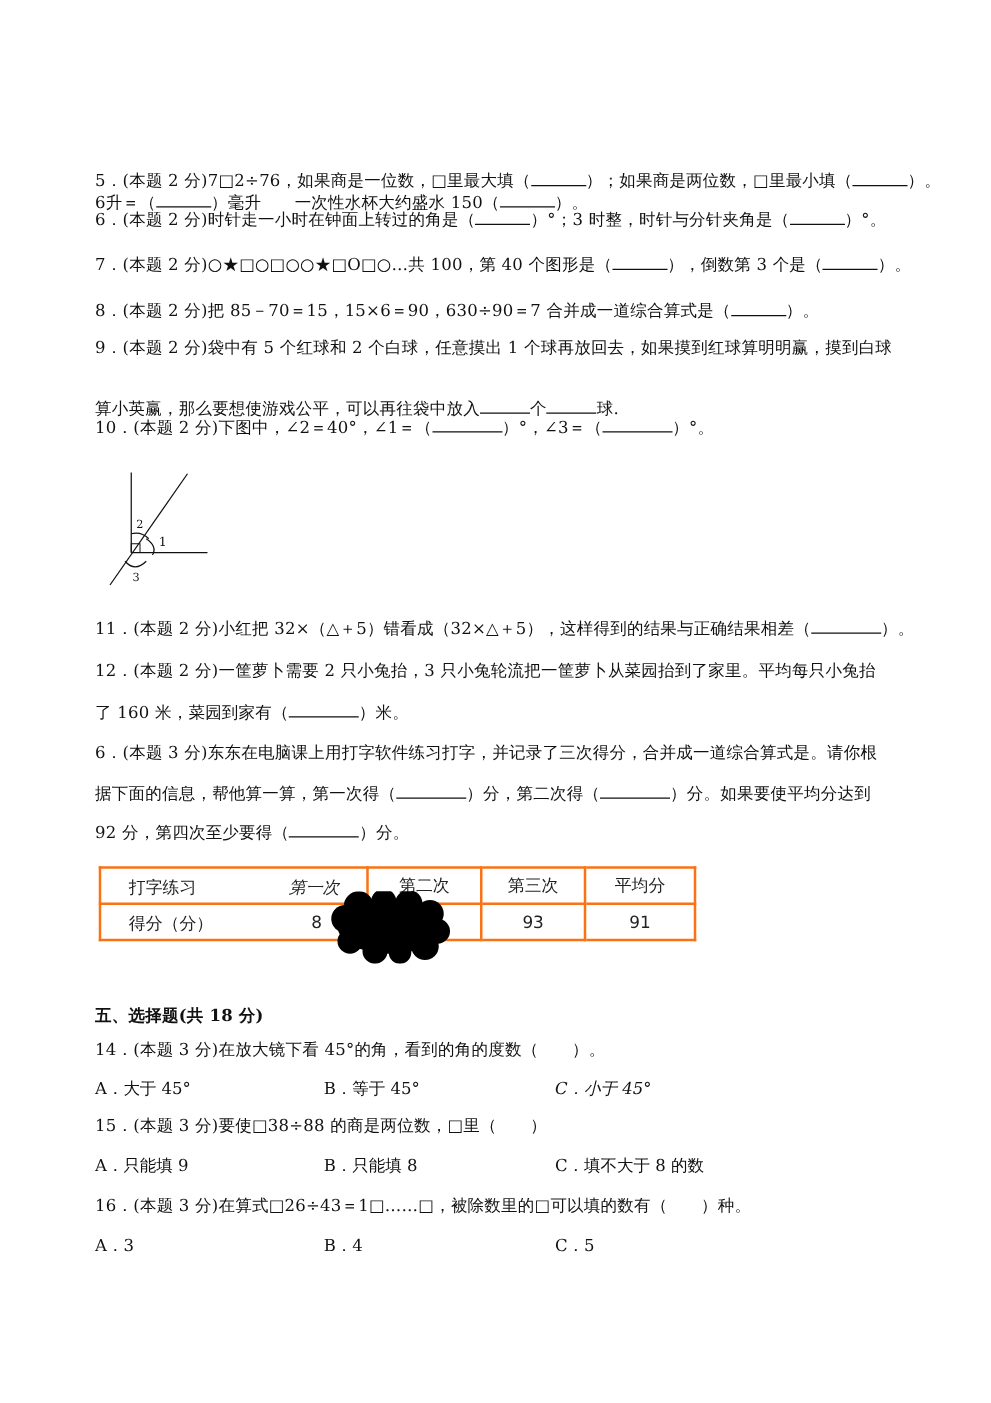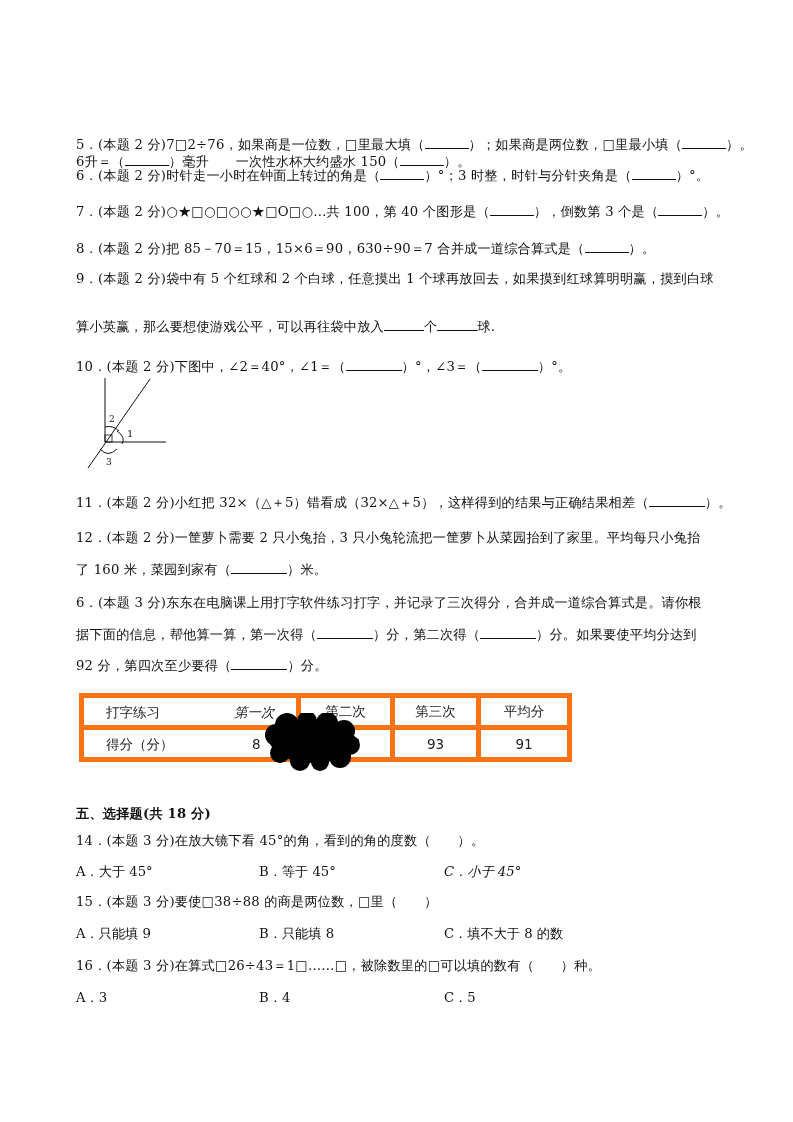--- a/index.html
+++ b/index.html
@@ -6,21 +6,21 @@
   body { width:793px; height:1122px; position:relative; overflow:hidden;
          font-family:"DejaVu Serif","Liberation Serif",serif; color:#111; }
   .line { position:absolute; left:76px; font-size:13.2px; line-height:16px; white-space:nowrap; letter-spacing:0.2px; }
   .blank { display:inline-block; border-bottom:1px solid #111; height:12px; vertical-align:baseline; }
   .b6 { width:44px; } .b8 { width:56px; } .b5 { width:40px; }
   .bold { font-weight:bold; }
   .opt { position:absolute; font-size:13.2px; line-height:16px; white-space:nowrap; }
   .figure { position:absolute; left:80px; top:375px; width:100px; height:100px; }
   table.score { position:absolute; left:79px; top:693px; border-collapse:collapse;
                 font-family:"DejaVu Sans","Liberation Sans",sans-serif; font-size:13.5px; color:#222; }
-  table.score td { border:5px solid #f97316; height:27px; padding:0; text-align:center; }
+  table.score td { border:2px solid #f97316; height:27px; padding:0; text-align:center; }
   .c1 { width:212px; } .c2 { width:89px; } .c3 { width:81px; } .c4 { width:86px; }
   .c1 span.l { position:absolute; }
   .cell1 { position:relative; }
   .blot { position:absolute; left:262px; top:713px; width:100px; height:58px; }
 </style>
 </head>
 <body>
 
 <div class="line" style="top:109px;margin-top:44px;">
   <span>6升＝（</span><span class="blank b6"></span><span>）毫升　　一次性水杯大约盛水 150（</span><span class="blank b6"></span><span>）。</span>
@@ -42,21 +42,21 @@
   <span>8．</span><span>(本题 2 分)</span><span>把 85－70＝15，15×6＝90，630÷90＝7 合并成一道综合算式是（</span><span class="blank b6"></span><span>）。</span>
 </div>
 
 <div class="line" style="top:271px;">
   <span>9．</span><span>(本题 2 分)</span><span>袋中有 5 个红球和 2 个白球，任意摸出 1 个球再放回去，如果摸到红球算明明赢，摸到白球</span>
 </div>
 <div class="line" style="top:318px;text-align:right;">
   <span>算小英赢，那么要想使游戏公平，可以再往袋中放入</span><span class="blank b5"></span><span>个</span><span class="blank b5"></span><span>球.</span>
 </div>
 
-<div class="line" style="top:333px;margin-top:25px;">
+<div class="line" style="top:333px;">
   <span>10．</span><span>(本题 2 分)</span><span>下图中，∠2＝40°，∠1＝（</span><span class="blank b8"></span><span>）°，∠3＝（</span><span class="blank b8"></span><span>）°。</span>
 </div>
 
 <div class="figure">
   <svg width="100" height="100" viewBox="0 0 100 100">
     <line x1="25" y1="3" x2="25" y2="67" stroke="#111" stroke-width="1"></line>
     <line x1="25" y1="67" x2="86" y2="67" stroke="#111" stroke-width="1"></line>
     <line x1="70" y1="4" x2="8" y2="93" stroke="#111" stroke-width="1"></line>
     <path d="M25,52 Q33,50 39,56" fill="none" stroke="#111" stroke-width="1"></path>
     <path d="M37,56 Q46,62 42,69" fill="none" stroke="#111" stroke-width="1"></path>

